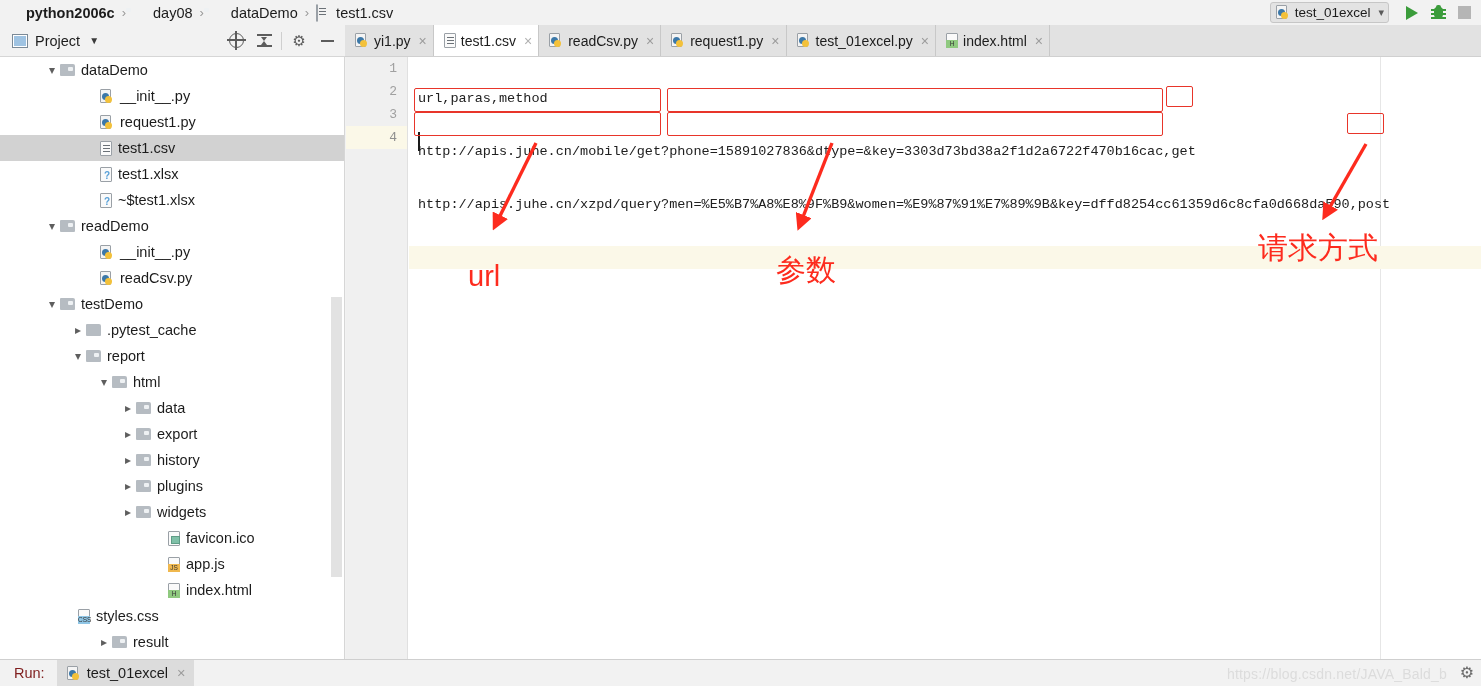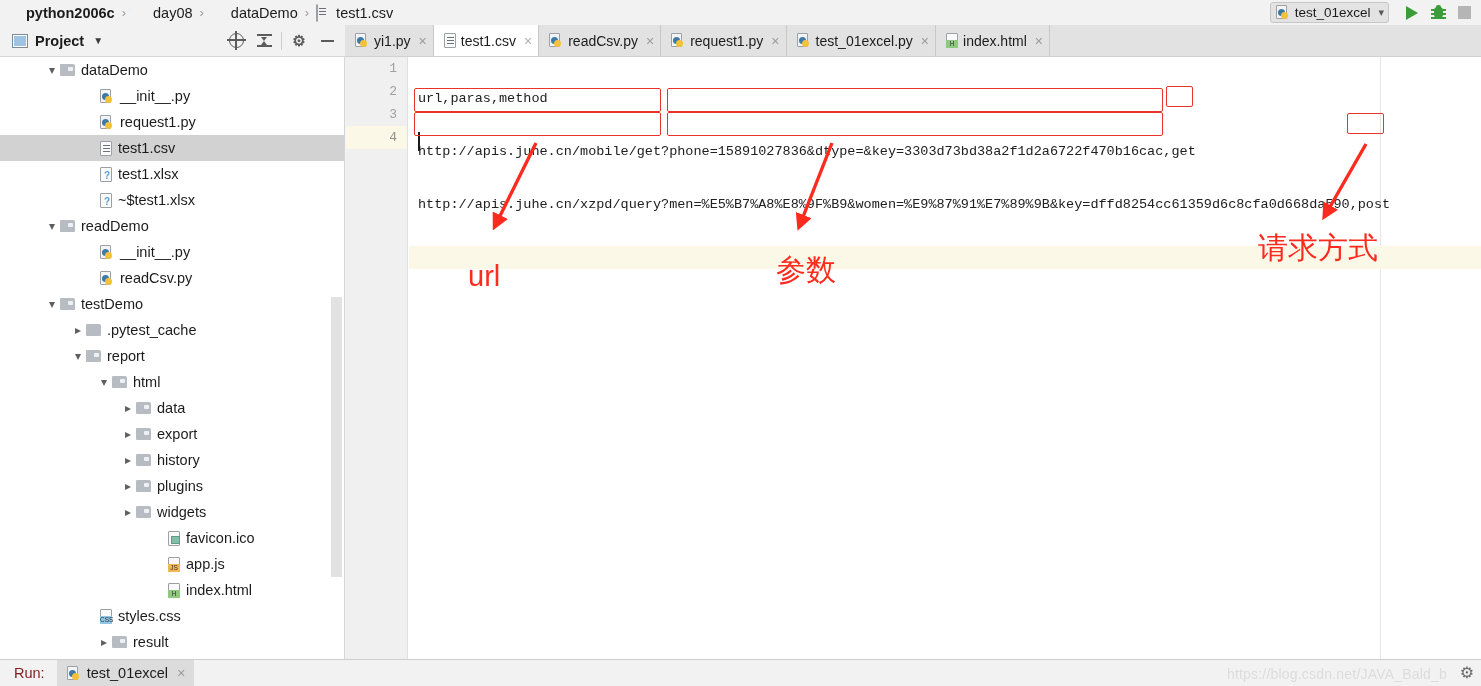--- a/index.html
+++ b/index.html
@@ -64,21 +64,20 @@
   .bug-body { position:absolute; left:3px; top:2px; width:9px; height:12px; background:#3b9c3b; border-radius:4px 4px 5px 5px;}
   .bug-body:before{content:"";position:absolute;left:-3px;top:2px;width:15px;height:1.6px;background:#3b9c3b;box-shadow:0 4px 0 #3b9c3b,0 8px 0 #3b9c3b;}
   .bug-head{position:absolute;left:5px;top:0px;width:5px;height:3px;background:#3b9c3b;border-radius:2px 2px 0 0;}
   .stop-sq { width: 13px; height: 13px; background: #b5b5b5; }
 
   
   .proj-head {
     position: absolute; left: 0; top: 25px; width: 345px; height: 32px;
     background: #f2f2f2; display: flex; align-items: center;
     border-bottom: 1px solid #d6d6d6;
-    font-weight: bold;
   }
   .proj-title { display:flex; align-items:center; margin-left: 12px; }
   .proj-box {
     width: 16px; height: 14px; border: 1px solid #7b8a97; background: #fff;
     margin-right: 7px; position: relative;
   }
   .proj-box:after { content:""; position:absolute; left:1px; top:1px; right:1px; bottom:1px; background:#9fc3e2; }
   .proj-label { font-size: 14.5px; color: #1c1c1c; }
   .proj-chev { margin-left: 9px; font-size: 10px; color: #3b3b3b; }
   .ph-icons { position: absolute; right: 4px; display: flex; align-items: center; }
@@ -454,21 +453,21 @@
         </span>
       <span>app.js</span>
     </div>
     <div class="row" style="padding-left:152px">
       <span class="arrow empty">▸</span>
       <span class="doc-ico rico">
           <span class="badge html">H</span>
         </span>
       <span>index.html</span>
     </div>
-    <div class="row" style="padding-left:84px">
+    <div class="row" style="padding-left:62px">
       <span class="arrow empty">▸</span>
       <span class="doc-ico rico">
           <span class="badge css">CSS</span>
         </span>
       <span>styles.css</span>
     </div>
     <div class="row" style="padding-left:96px">
       <span class="arrow">▸</span>
       <span class="folder-ico rico"></span>
       <span>result</span>

